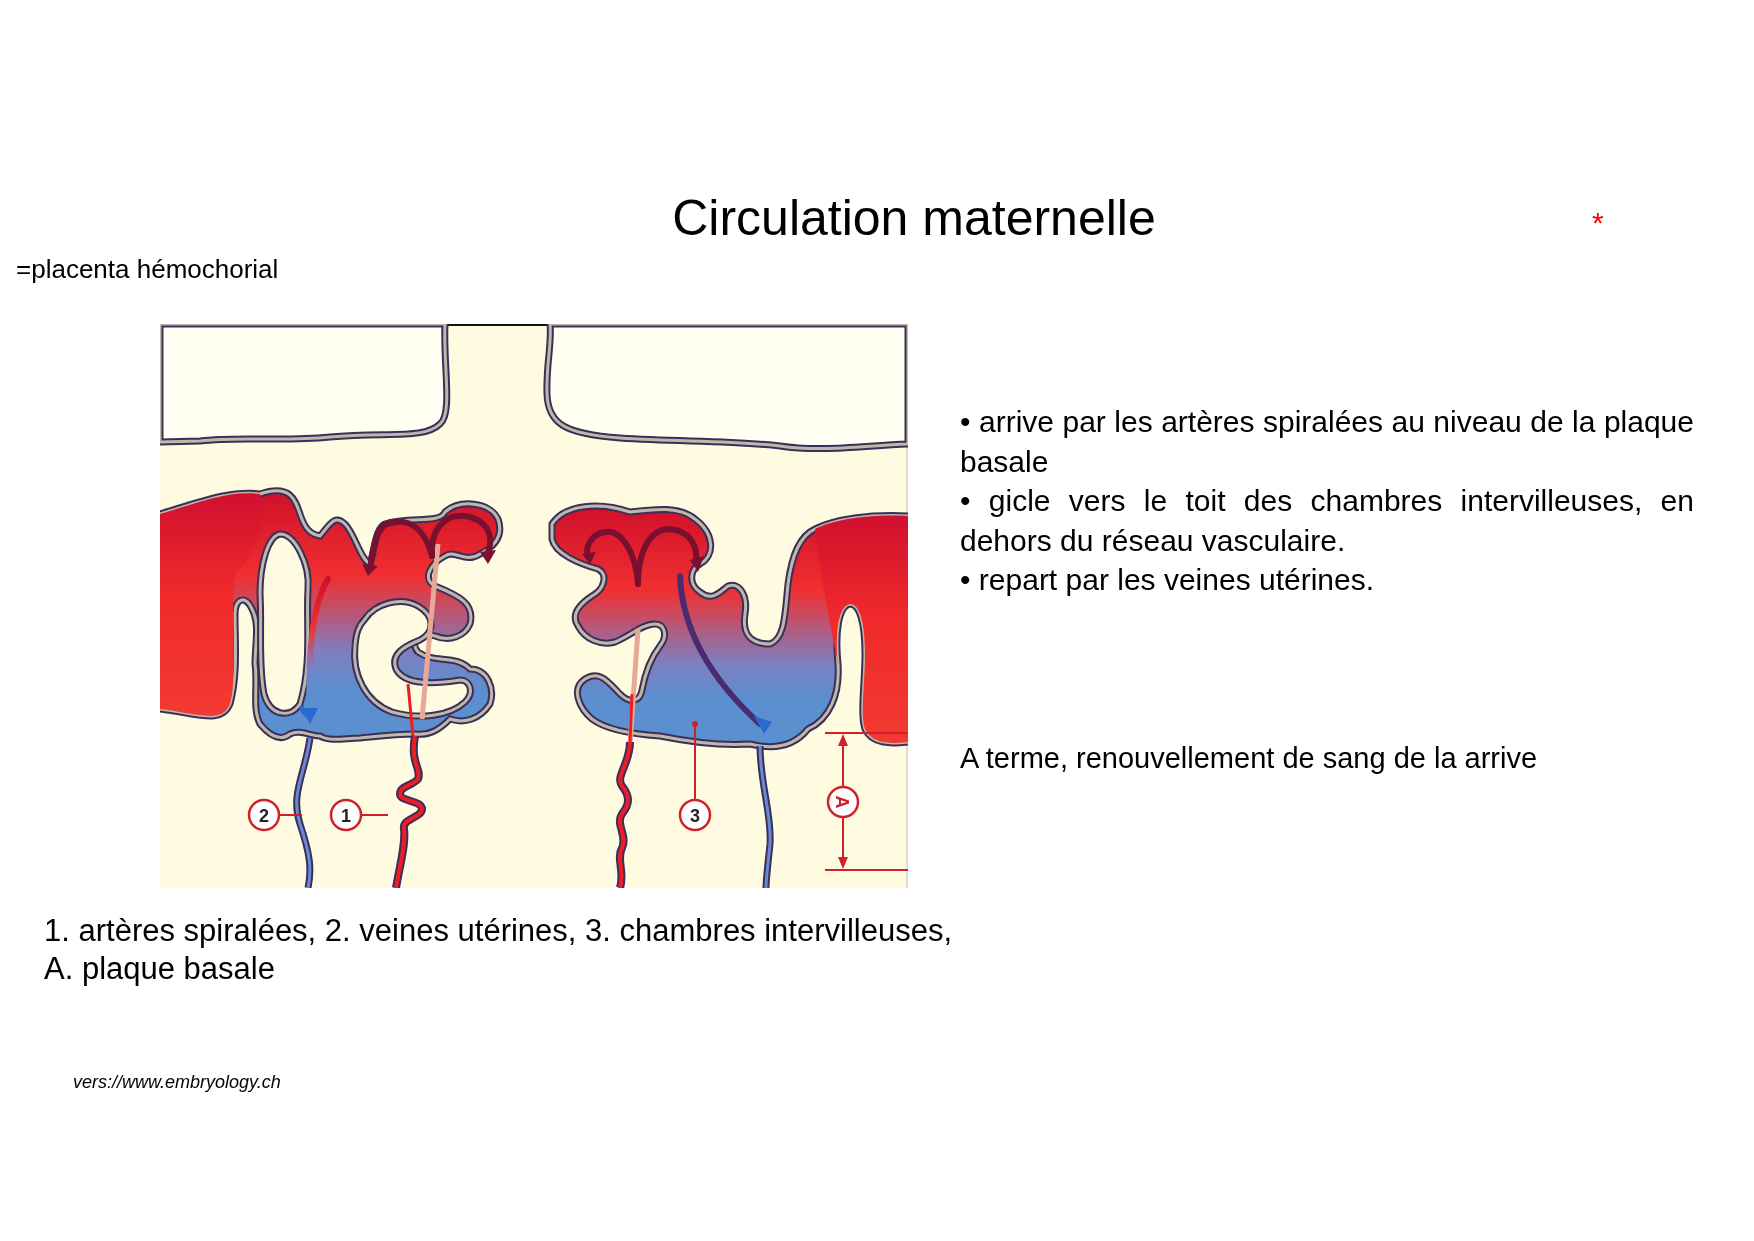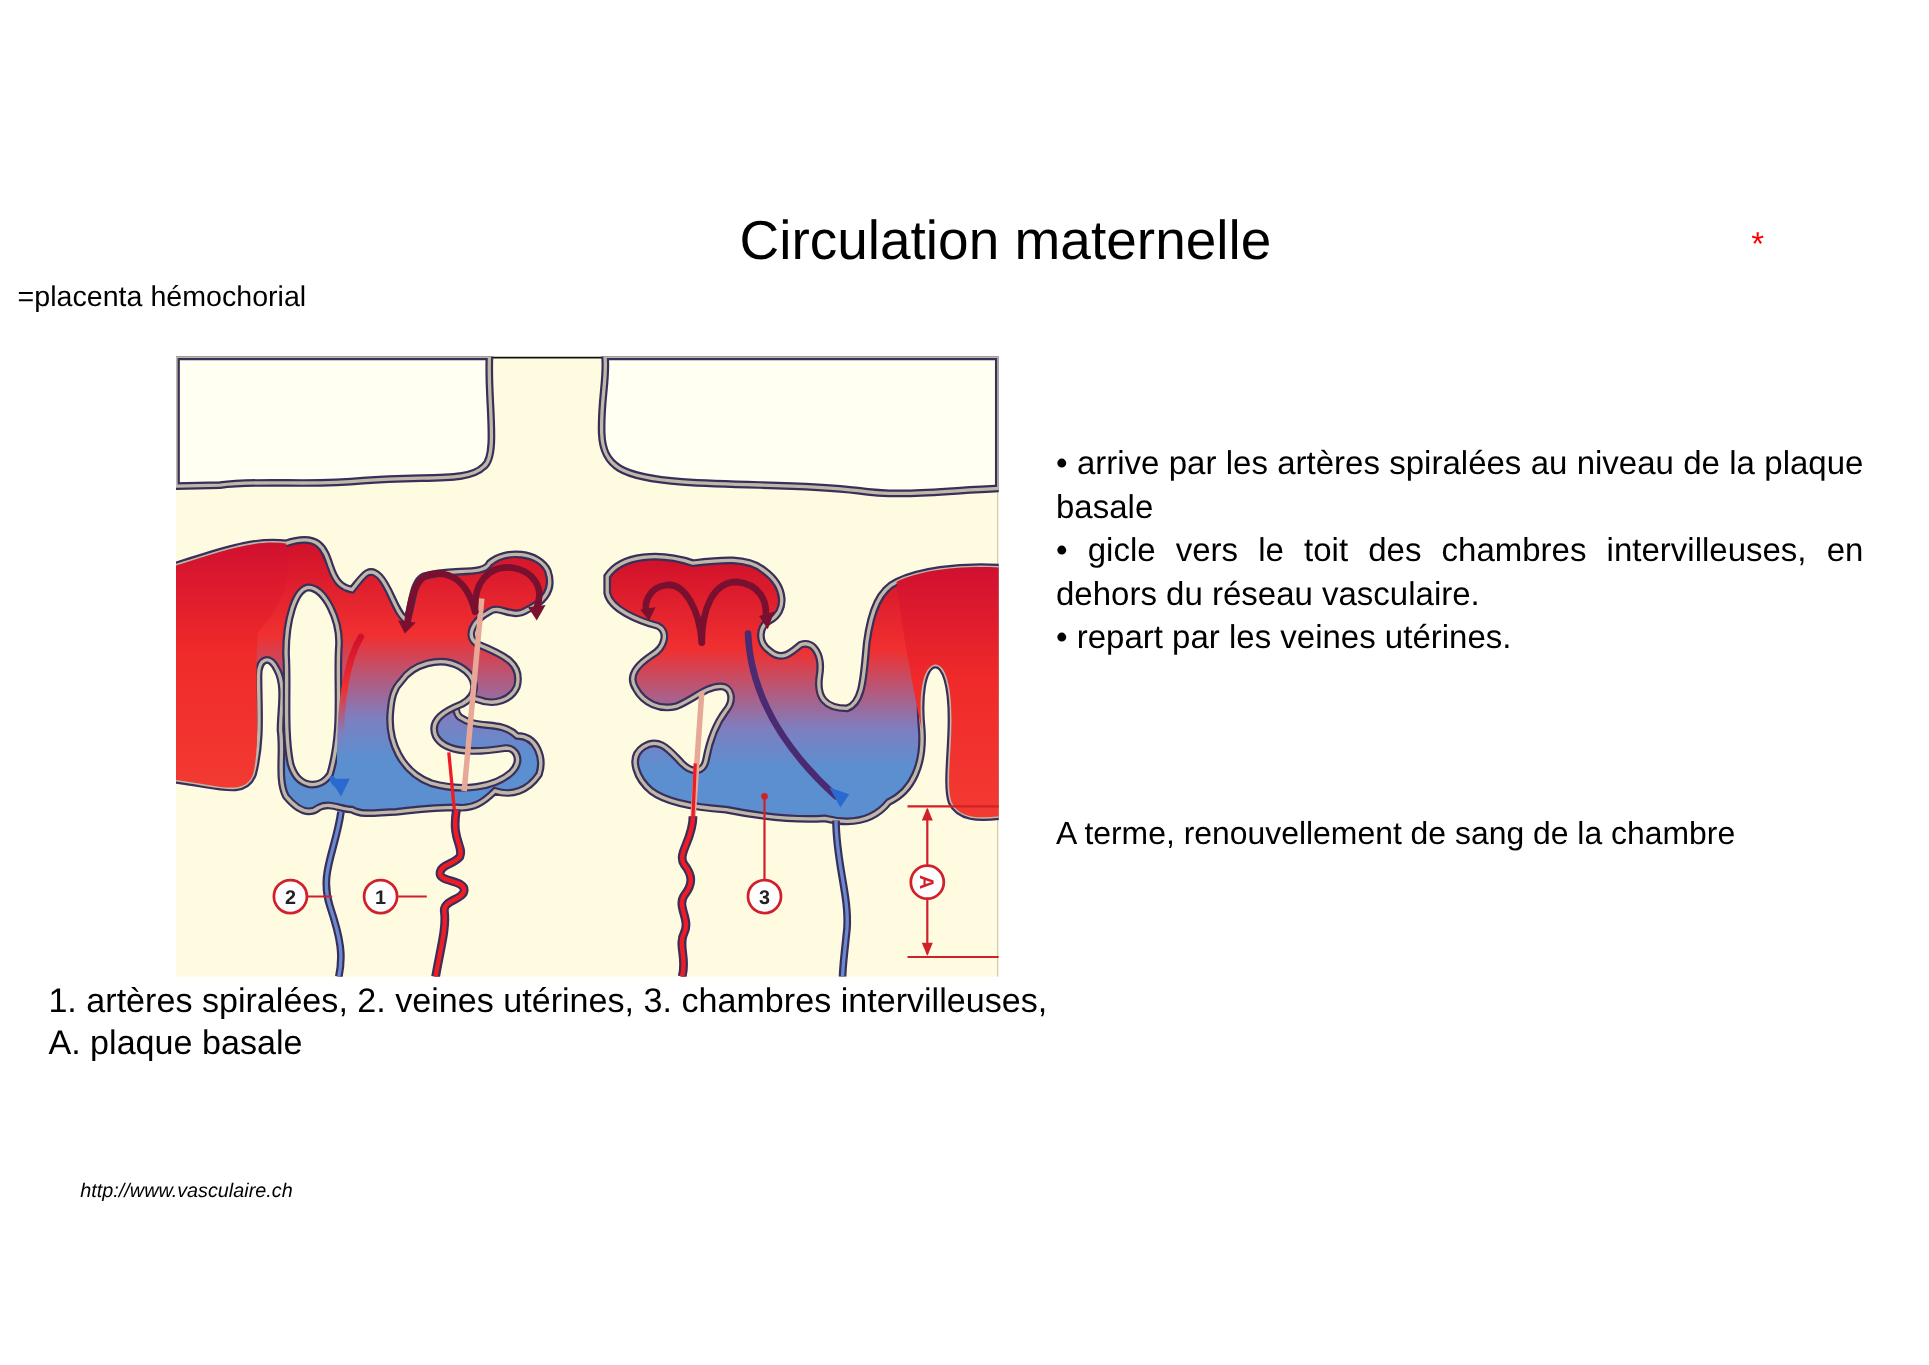--- a/index.html
+++ b/index.html
@@ -9,21 +9,21 @@
   .subtitle { position: absolute; left: 0; width: 1754px; top: 253px; font-size: 26px; line-height: 32px; }
   .subtitle span { display: inline-block; margin-left: 16px; }
   .asterisk { position: absolute; left: 1592px; top: 208px; color: #ff0000; font-size: 30px; line-height: 30px; }
   .diagram { position: absolute; left: 160px; top: 324px; width: 748px; height: 564px; }
   .diagram svg { display: block; }
   .desc { position: absolute; left: 960px; top: 402px; width: 734px; font-size: 30px; line-height: 39.5px; }
   .desc p { margin: 0; text-align: justify; text-align-last: left; }
   .desc p.intro { text-align: left; }
   .note { position: absolute; left: 960px; top: 738px; width: 720px; font-size: 29px; line-height: 40px; }
   .note p { margin: 0; }
-  .legend { position: absolute; left: 44px; top: 891px; width: 1000px; font-size: 31px; line-height: 38px; }
+  .legend { position: absolute; left: 44px; top: 912px; width: 1000px; font-size: 31px; line-height: 38px; }
   .legend p { margin: 0; }
   .source { position: absolute; left: 73px; top: 1071px; font-size: 18px; font-style: italic; line-height: 22px; }
 </style>
 </head>
 <body>
 
 <div class="title"><span>Circulation maternelle</span></div>
 <div class="subtitle"><span>=placenta hémochorial</span></div>
 <div class="asterisk">*</div>
 
@@ -148,21 +148,21 @@
   </svg>
 </div>
 
 <div class="desc">
   <p>• arrive par les artères spiralées au niveau de la plaque basale</p>
   <p>• gicle vers le toit des chambres intervilleuses, en dehors du réseau vasculaire.</p>
   <p>• repart par les veines utérines.</p>
 </div>
 
 <div class="note">
-  <p>A terme, renouvellement de sang de la chambre</p>
+  <p>A terme, renouvellement de sang de la arrive</p>
 </div>
 
 <div class="legend">
   <p>1. artères spiralées, 2. veines utérines, 3. chambres intervilleuses,</p>
   <p>A. plaque basale</p>
 </div>
 
-<div class="source">http://www.vasculaire.ch</div>
+<div class="source">vers://www.embryology.ch</div>
 
 </body></html>

